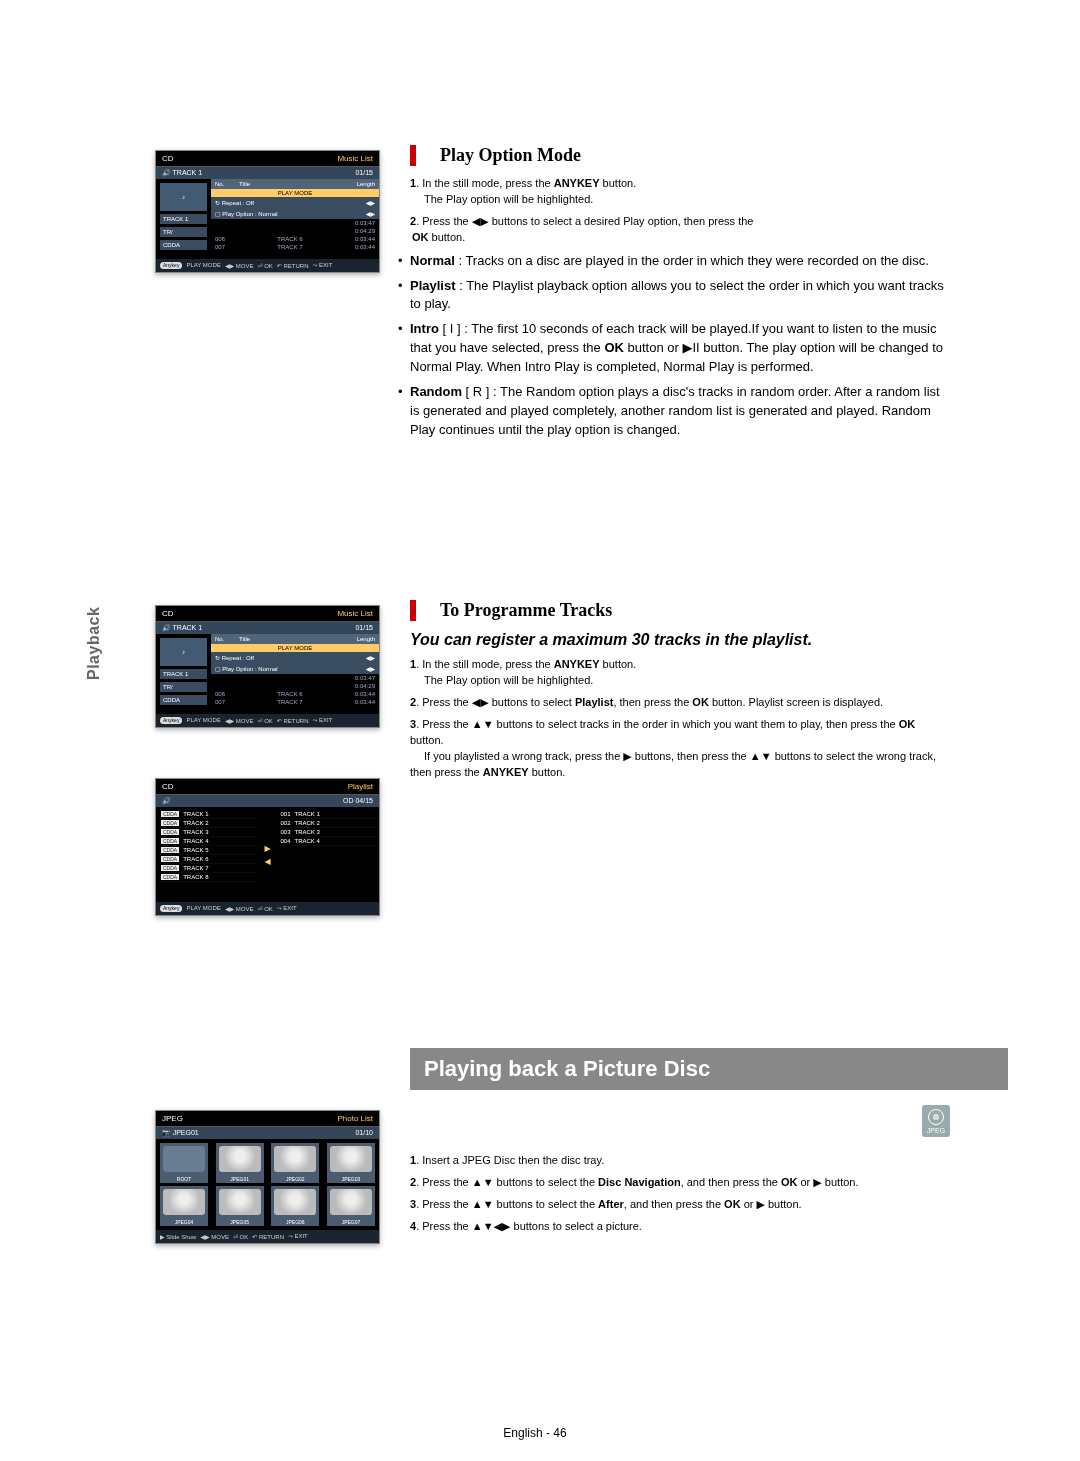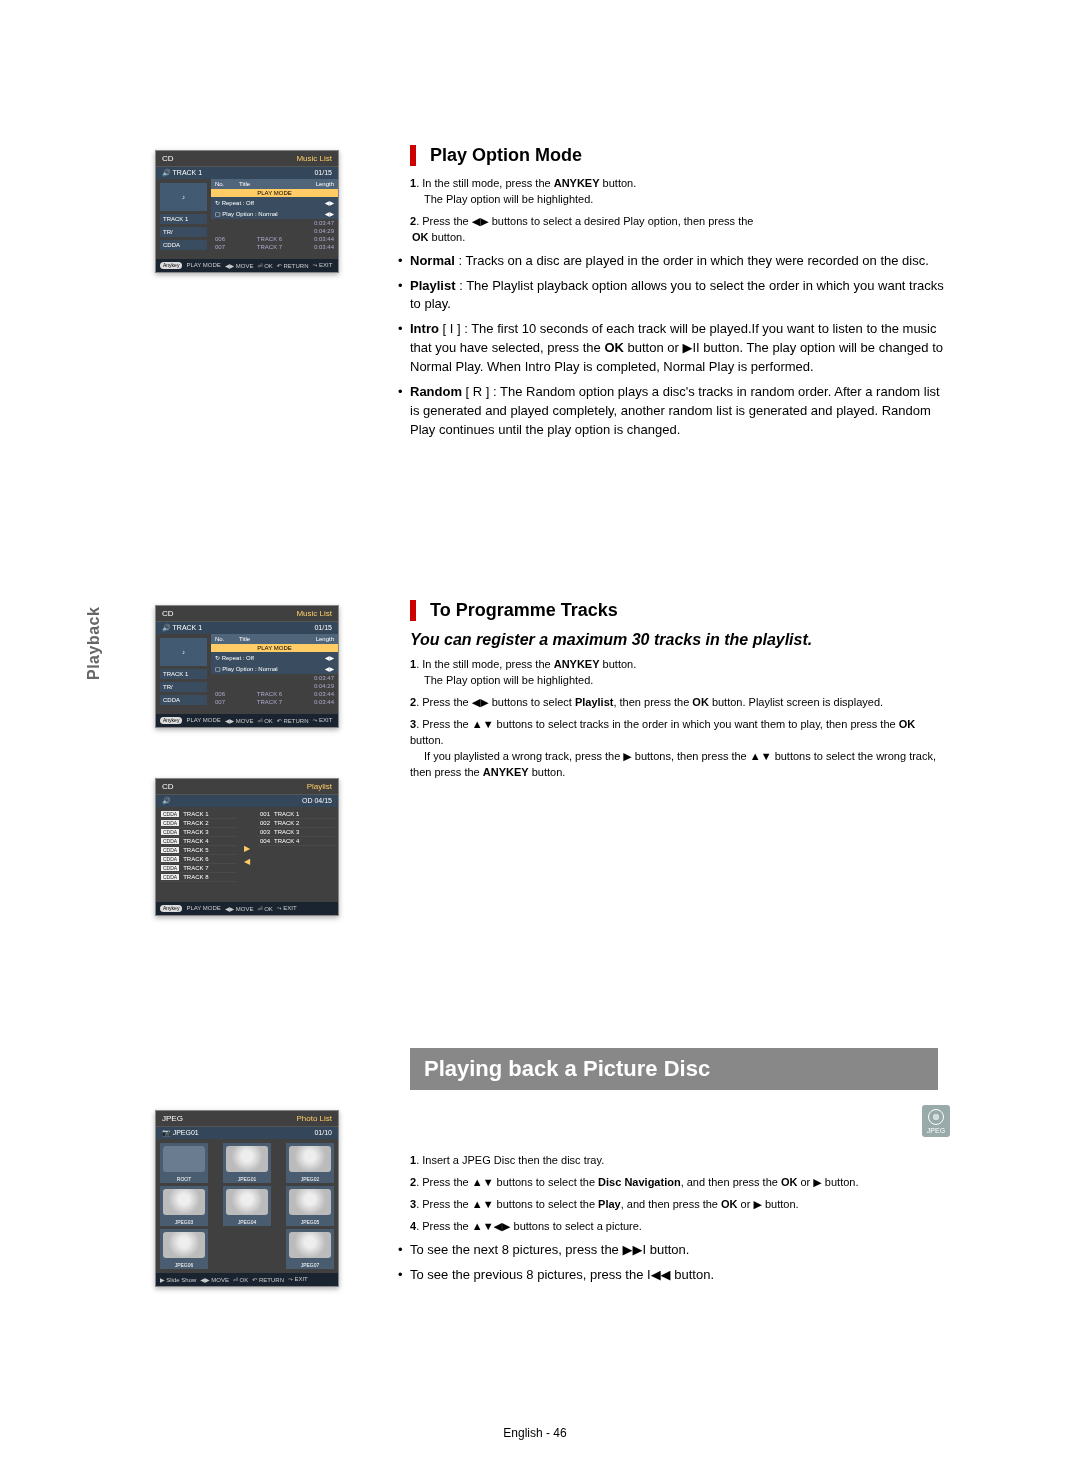--- a/index.html
+++ b/index.html
@@ -24,22 +24,22 @@
     top: 560px;
     transform: rotate(-90deg);
     transform-origin: left top;
     font-size: 16px;
     color: #666;
     font-weight: bold;
     letter-spacing: 0.5px;
   }
   .screenshot {
     position: absolute;
-    width: 184px;
-    background: #404040;
+    width: 225px;
+    background: #000000;
     border: 1px solid #888;
     font-size: 8px;
     color: #fff;
     box-shadow: 0 2px 5px rgba(0,0,0,0.3);
   }
   .ss-title {
     display:flex;
     justify-content:space-between;
     padding:3px 6px;
     border-bottom:1px solid #555;
@@ -186,41 +186,42 @@
   }
   .thumb-label { position:relative; padding-bottom:1px; }
 
   
   .content-right { position:absolute; left:290px; width:540px; }
   .accent-heading {
     font-size:18px;
     font-weight:bold;
     margin-bottom:10px;
     border-left:6px solid #c00;
-    padding-left:14px;
+    padding-left:24px;
+    font-family:Liberation Serif, serif;
   }
   .step-list p, .step-list li {
     font-size:11px;
     line-height:1.45;
     margin-bottom:6px;
   }
   .step-list b { font-weight:bold; }
   .bullet-list { }
   .bullet-list li { list-style:none; position:relative; margin-bottom:6px; font-size:13px; line-height:1.45;}
   .bullet-list li::before { content:"•"; position:absolute; left:-12px; }
 
   .section-bar {
     background:#888;
     color:#fff;
     font-size:22px;
     font-weight:bold;
     padding:8px 14px;
     position:absolute;
     left:290px;
-    width:528px;
+    width:598px;
   }
 
   .jpeg-badge {
     position:absolute;
     right:0;
     width:28px;
     height:32px;
     background:#9aa;
     border-radius:3px;
     display:flex;
@@ -528,23 +529,19 @@
   </div>
 
   <div class="content-right" style="top:985px;">
     <div class="jpeg-badge">
         <span>JPEG</span>
       </div>
     <div style="height:48px"></div>
     <div class="step-list">
       <p><b>1</b><span>. Insert a JPEG Disc then the disc tray.</span></p>
       <p><b>2</b><span>. Press the ▲▼ buttons to select the </span><b>Disc Navigation</b><span>, and then press the </span><b>OK</b><span> or ▶ button.</span></p>
-      <p><b>3</b><span>. Press the ▲▼ buttons to select the </span><b>Play</b><span>, and then press the </span><b>OK</b><span> or ▶ button.</span></p>
+      <p><b>3</b><span>. Press the ▲▼ buttons to select the </span><b>After</b><span>, and then press the </span><b>OK</b><span> or ▶ button.</span></p>
       <p><b>4</b><span>. Press the ▲▼◀▶ buttons to select a picture.</span></p>
-      <ul class="bullet-list">
-        <li>To see the next 8 pictures, press the ▶▶I button.</li>
-        <li>To see the previous 8 pictures, press the I◀◀ button.</li>
-      </ul>
     </div>
   </div>
 
   <div class="footer-pg">English - 46</div>
 </div>
 
 </body></html>

